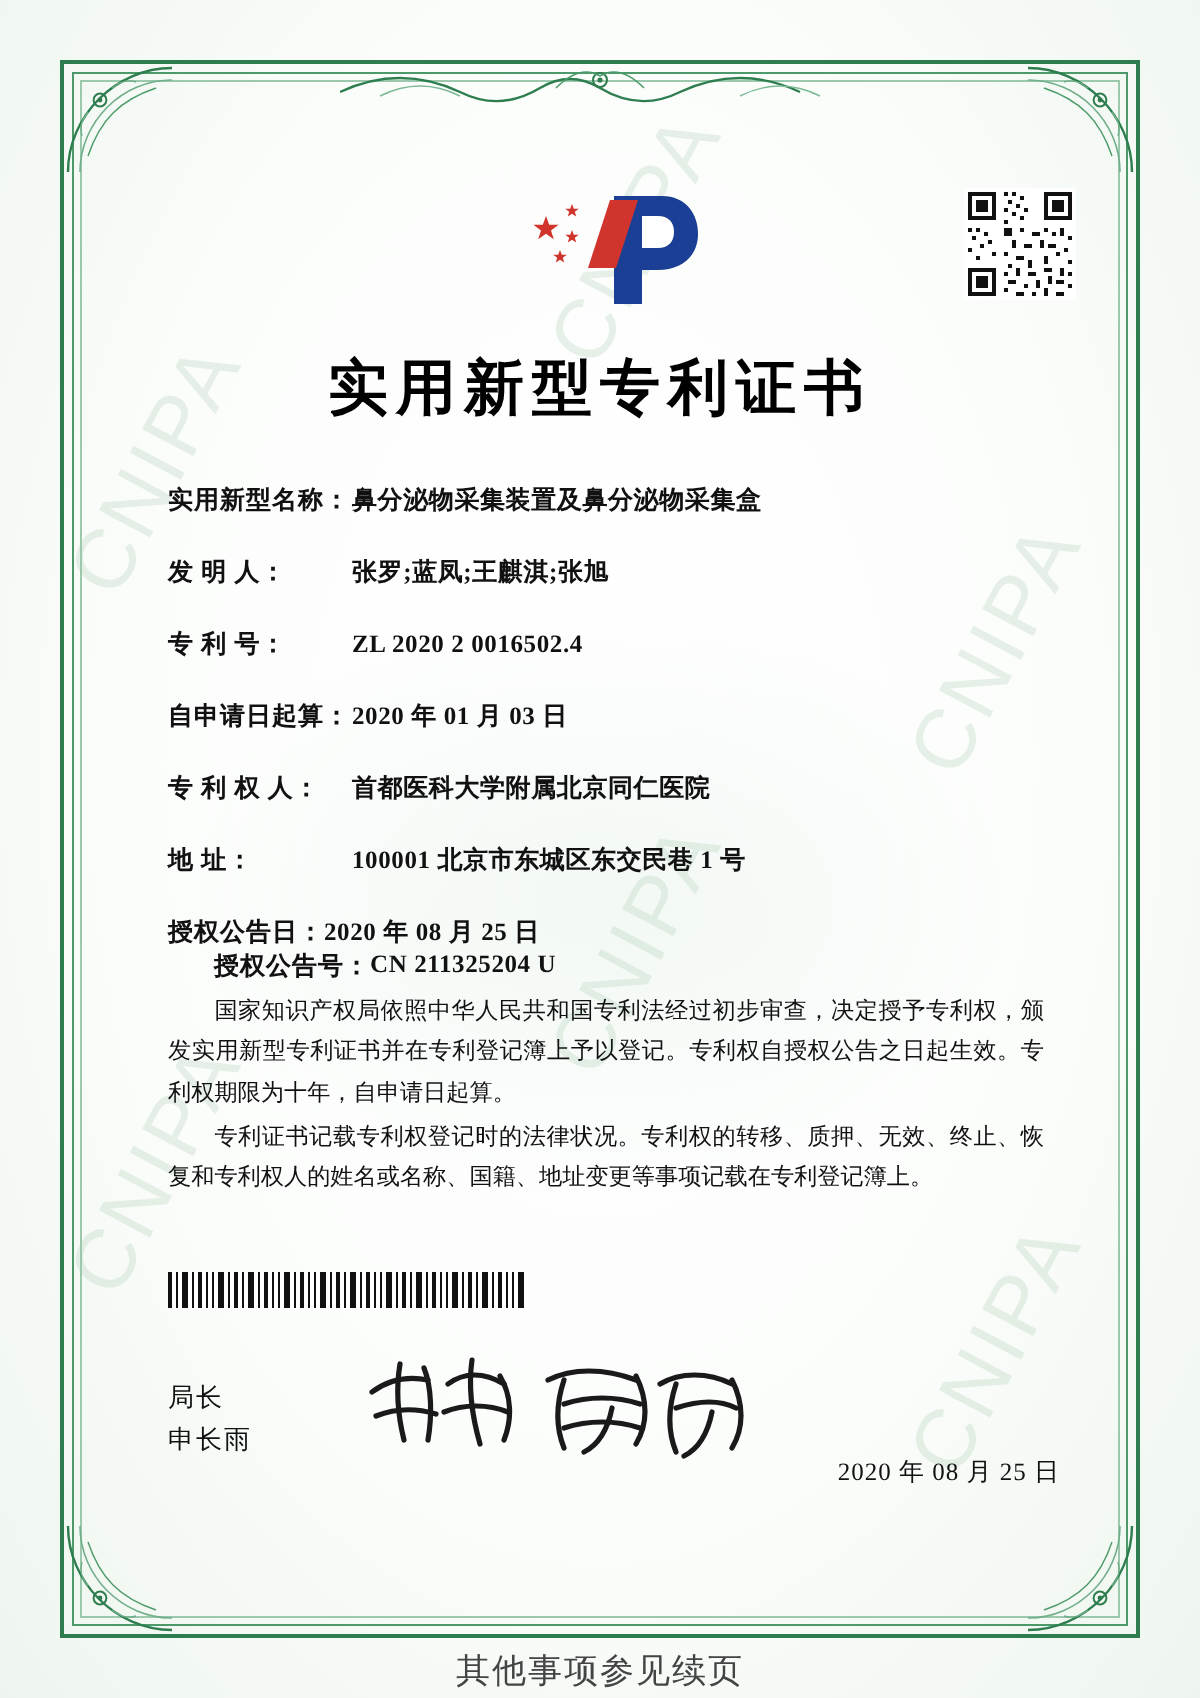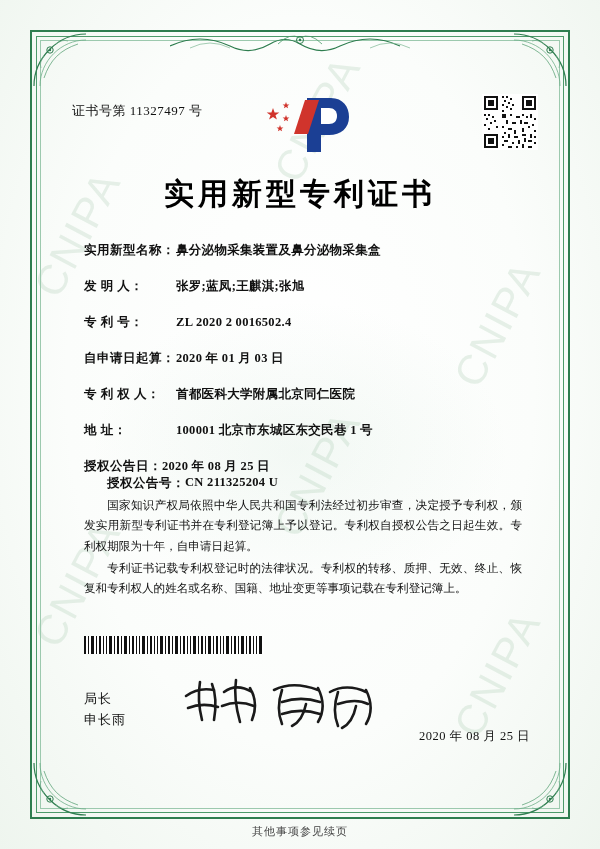--- a/index.html
+++ b/index.html
@@ -222,21 +222,21 @@
     text-align: center;
     font-size: 11.5px;
     color: #111;
   }
 
   .footer-note {
     position: absolute;
     left: 0; top: 824px;
     width: 600px;
     text-align: center;
-    font-size: 11px;
+    font-size: 17px;
     color: #444;
     letter-spacing: 1px;
   }
 </style>
 </head>
 <body>
 
 <div class="page">
 
   <div class="wm-big"></div>
@@ -303,21 +303,20 @@
       <path d="M200 20 q20 -10 40 0" fill="none" stroke="#7cb894" stroke-width="0.7"></path>
       <circle cx="130" cy="12" r="3.5" fill="none" stroke="#2e7d4f" stroke-width="1"></circle>
       <circle cx="130" cy="12" r="1.3" fill="#2e7d4f"></circle>
       <path d="M108 16 q12 -12 22 -6" fill="none" stroke="#4c9a6a" stroke-width="0.8"></path>
       <path d="M152 16 q-12 -12 -22 -6" fill="none" stroke="#4c9a6a" stroke-width="0.8"></path>
     </svg>
   </div>
 
   <div class="content">
 
-    <div class="cert-no">证书号第 11327497 号</div>
 
     <div class="logo">
       <svg width="90" height="62" viewBox="0 0 90 62">
 
         <path d="M46 4 L70 4 C82 4 88 13 88 23 C88 34 80 41 68 41 L60 41 L60 58 L46 58 Z" fill="#1b3f94"></path>
         <path d="M60 14 L68 14 C73 14 76 17 76 22 C76 27 73 30 68 30 L60 30 Z" fill="#ffffff"></path>
 
         <path d="M44 6 L58 6 L47 40 L33 40 Z" fill="#d0342c"></path>
 
         <g fill="#d0342c">

